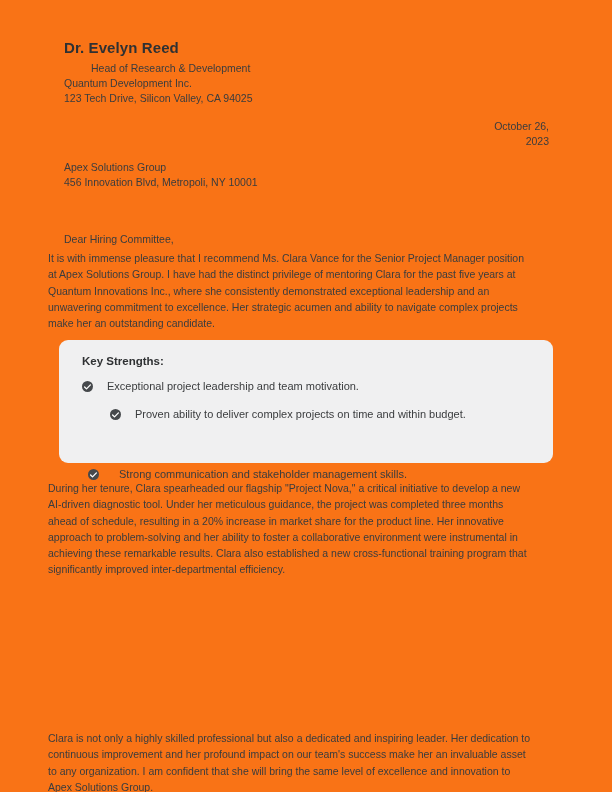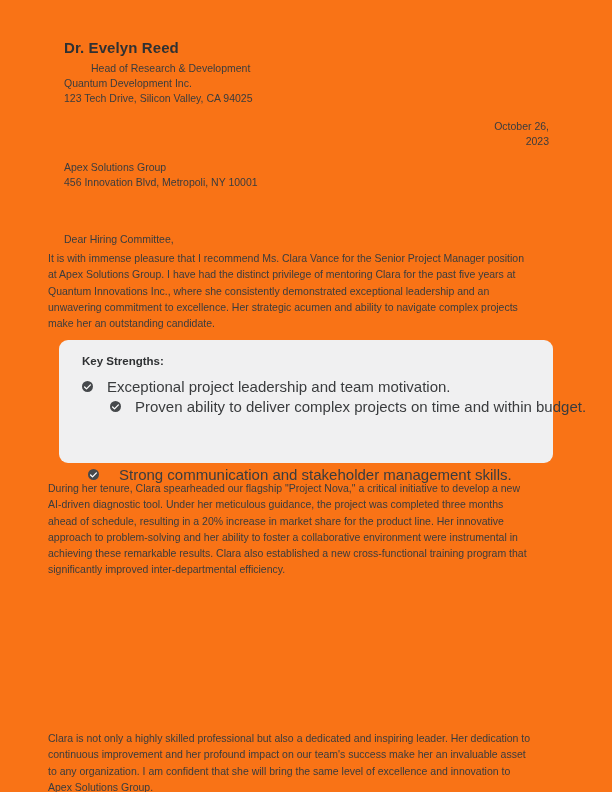--- a/index.html
+++ b/index.html
@@ -117,21 +117,21 @@
     line-height: 15px;
   }
   .strength-item {
     position: absolute;
     left: 23px;
     display: flex;
     align-items: flex-start;
     width: 455px;
   }
   .strength-item.s0 { top: 40px; }
-  .strength-item.s1 { top: 60px; padding-left: 28px; }
+  .strength-item.s1 { top: 68px; padding-left: 28px; }
   .strength-item.s2 { top: 102px; }
   
   .strength-item.s3 { top: 128px; left: 29px; }
 
   .check-badge {
     flex: 0 0 auto;
     width: 11px;
     height: 11px;
     border-radius: 50%;
     background: #46494c;
@@ -140,21 +140,21 @@
   }
   .check-badge svg {
     position: absolute;
     left: 2px;
     top: 2.5px;
     width: 7px;
     height: 6px;
     display: block;
   }
   .strength-text {
-    font-size: 15px;
+    font-size: 11px;
     color: #3a3c3e;
     line-height: 13px;
     margin-left: 14px;
     white-space: nowrap;
     text-align: right;
   }
   .strength-item.s3 .strength-text { margin-left: 20px; }
 </style>
 </head>
 <body>

